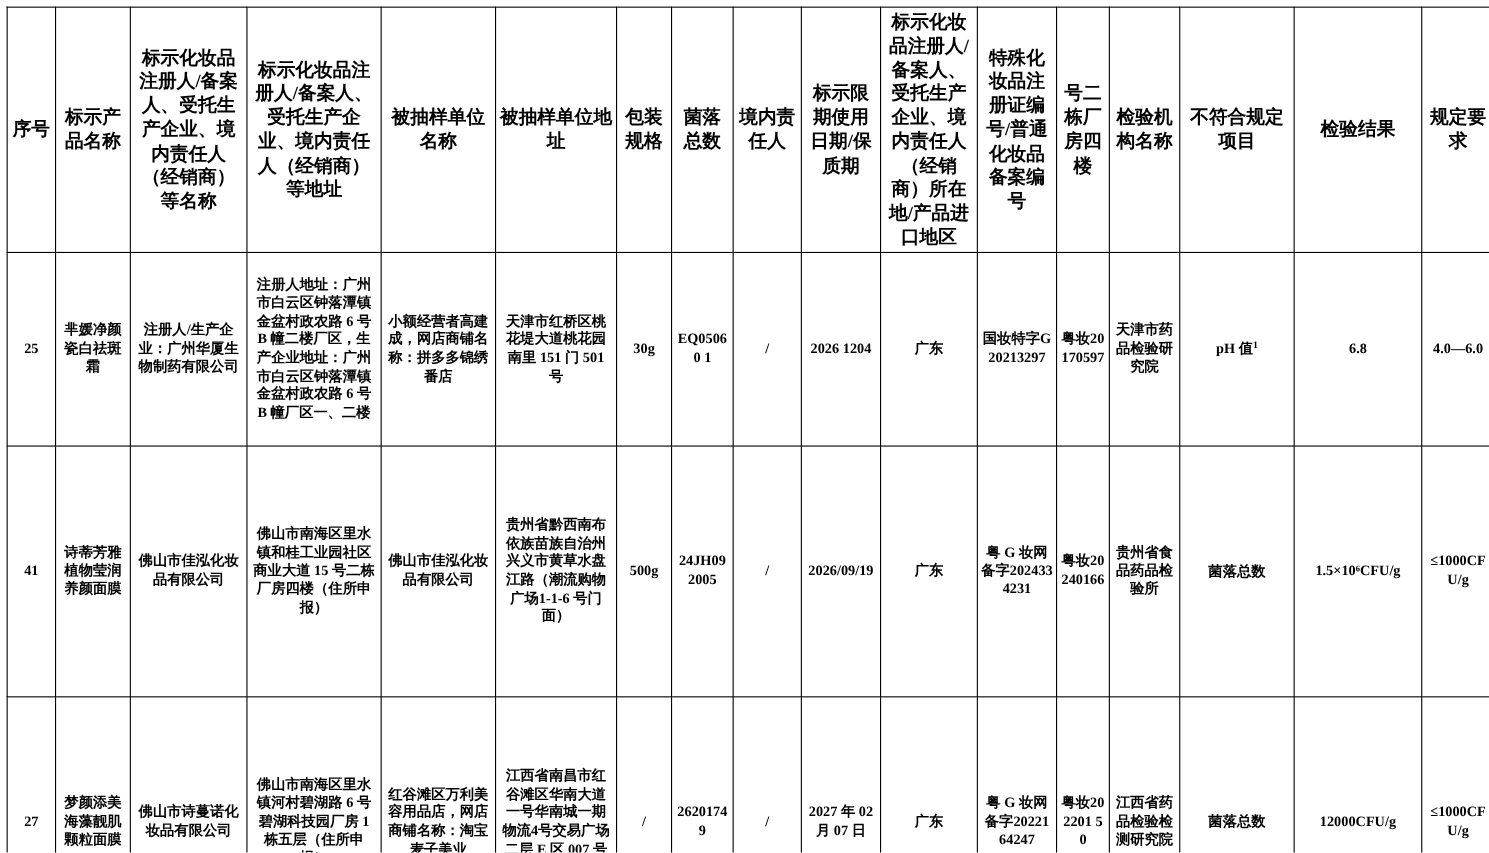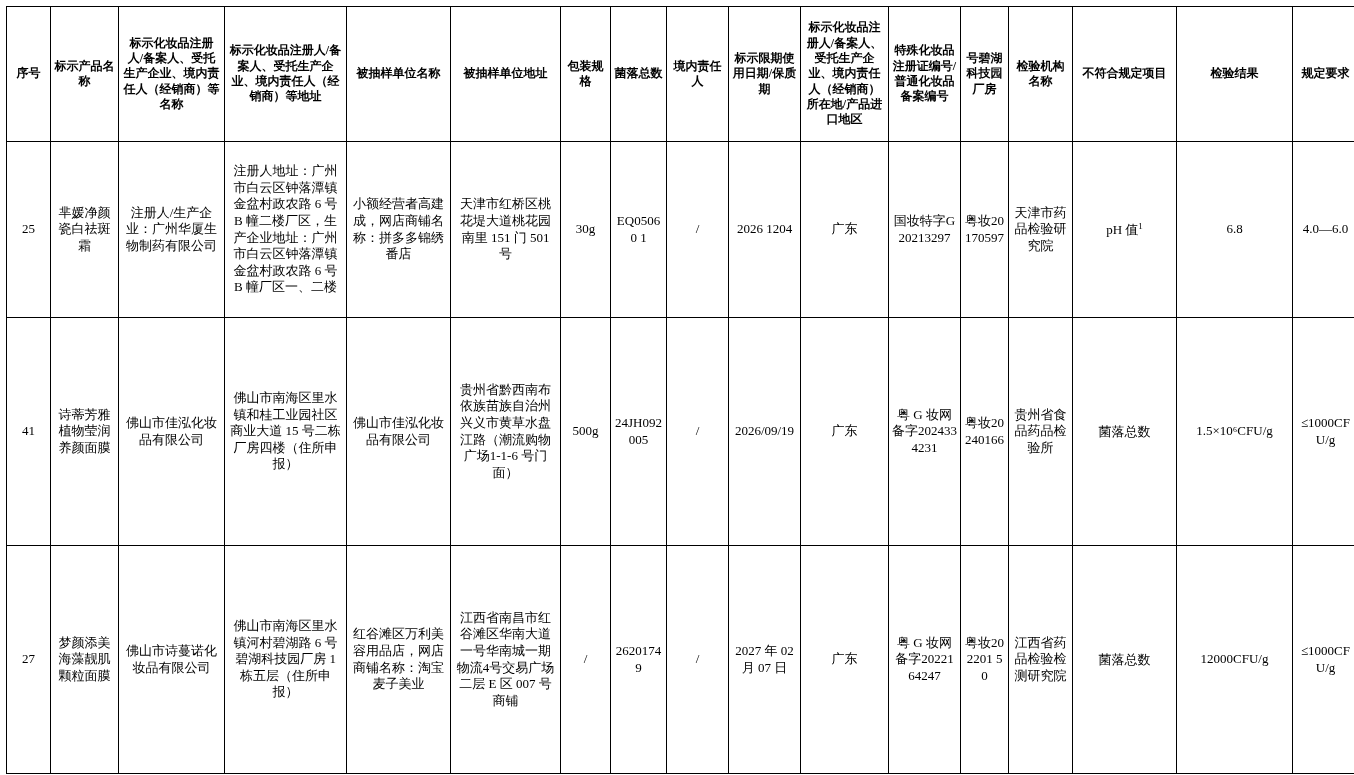--- a/index.html
+++ b/index.html
@@ -31,25 +31,25 @@
     border: 1px solid #000;
     text-align: center;
     vertical-align: middle;
     padding: 2px 3px;
     line-height: 1.28;
     word-break: break-all;
     overflow: hidden;
   }
   table.insp thead th {
     font-weight: bold;
-    font-size: 12px;
+    font-size: 17px;
     height: 130px;
   }
   table.insp tbody td {
-    font-weight: normal;
+    font-weight: bold;
     font-size: 13px;
   }
   tbody tr.row-25 { height: 176px; }
   tbody tr.row-26 { height: 228px; }
   tbody tr.row-27 { height: 228px; }
 
   td.seq, td.pkg, td.lot, td.prod-date, td.use-date, td.region,
   td.spec-no, td.lic-no, td.item, td.result, td.req, td.remark {
     font-size: 13px;
   }
@@ -93,21 +93,21 @@
         <th>标示化妆品注册人/备案人、受托生产企业、境内责任人（经销商）等名称</th>
         <th>标示化妆品注册人/备案人、受托生产企业、境内责任人（经销商）等地址</th>
         <th>被抽样单位名称</th>
         <th>被抽样单位地址</th>
         <th>包装规格</th>
         <th>菌落总数</th>
         <th>境内责任人</th>
         <th>标示限期使用日期/保质期</th>
         <th>标示化妆品注册人/备案人、受托生产企业、境内责任人（经销商）所在地/产品进口地区</th>
         <th>特殊化妆品注册证编号/普通化妆品备案编号</th>
-        <th>号碧湖科技园厂房</th>
+        <th>号二栋厂房四楼</th>
         <th>检验机构名称</th>
         <th>不符合规定项目</th>
         <th>检验结果</th>
         <th>规定要求</th>
 
       </tr>
     </thead>
     <tbody>
       <tr class="row-25">
         <td class="seq">25</td>

